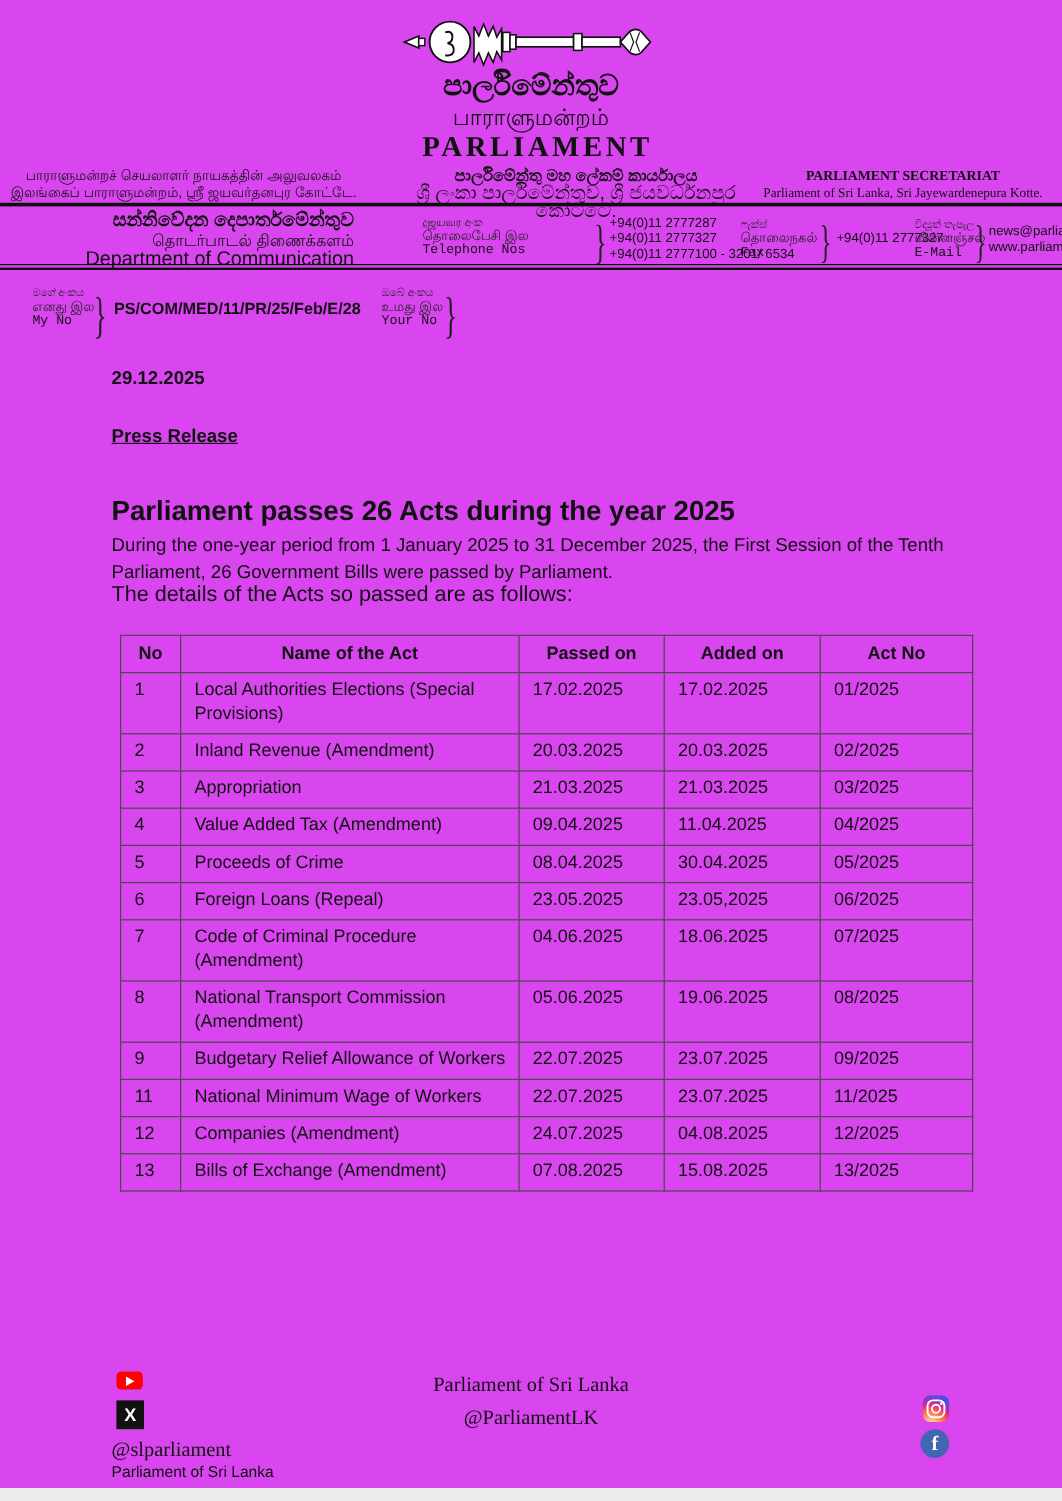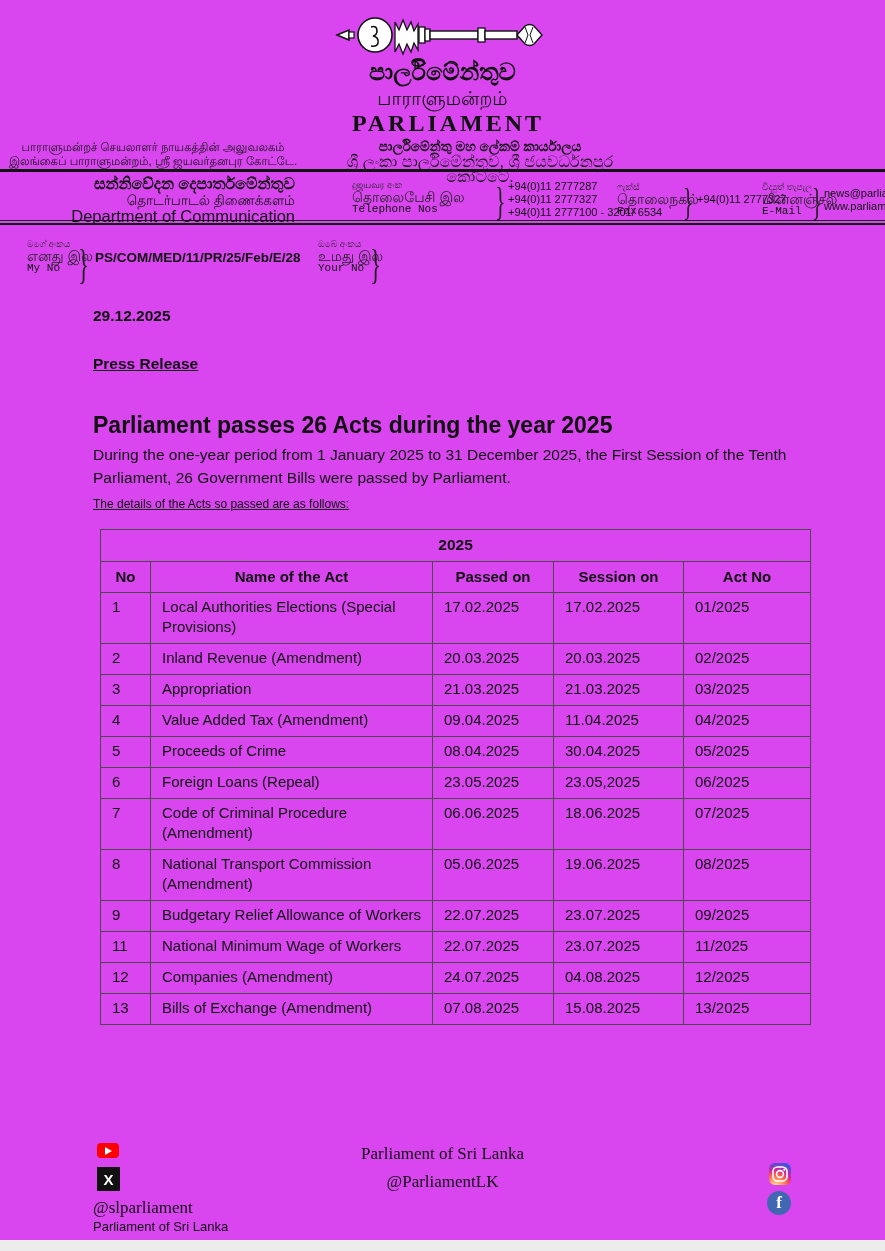--- a/index.html
+++ b/index.html
@@ -35,21 +35,21 @@
            border-top:1px solid #111; border-bottom:2.5px solid #111; }
 
   
   .dept { position:absolute; top:175px; left:55px; width:240px; text-align:right; }
   .dept .si { font-weight:bold; font-size:16px; line-height:18px; }
   .dept .ta { font-size:13.5px; line-height:15px; }
   .dept .en { font-size:16.5px; line-height:17px; }
 
   .lblstack { position:absolute; text-align:left; }
   .lblstack .si { font-size:9px;  line-height:12px; color:#222; }
-  .lblstack .ta { font-size:14px;  line-height:12px; color:#222; }
+  .lblstack .ta { font-size:11px;  line-height:12px; color:#222; }
   .lblstack .en { font-family:Liberation Mono, monospace; font-size:11px; line-height:13px; }
   .brace { position:absolute; font-family:"Liberation Serif", serif; font-weight:100;
            color:#222; transform:scaleX(.55); transform-origin:left center; }
   .vals  { position:absolute; font-size:11px; line-height:13px; }
 
   .tel-lbls   { top:179px; left:352px; }
   .tel-brace  { top:178px; left:495px; font-size:40px; }
   .tel-vals   { top:180px; left:508px; }
   .fax-lbls   { top:181px; left:617px; }
   .fax-brace  { top:180px; left:683px; font-size:38px; }
@@ -66,21 +66,21 @@
   .yourno-lbls  { top:238px; left:318px; }
   .yourno-brace { top:240px; left:370px; font-size:42px; }
 
   
   .doc-date   { position:absolute; top:307px; left:93px; font-size:15.5px; font-weight:bold; }
   .press-rel  { position:absolute; top:355px; left:93px; font-size:15.5px; font-weight:bold;
                 text-decoration:underline; }
   .doc-title  { position:absolute; top:412px; left:93px; font-size:23px; font-weight:bold; }
   .doc-p1     { position:absolute; top:443px; left:93px; width:745px;
                 font-size:15.5px; line-height:23px; }
-  .doc-p2     { position:absolute; top:497px; left:93px; font-size:12px;text-decoration:underline; }
+  .doc-p2     { position:absolute; top:485px; left:93px; font-size:18px; }
 
   
   .acts-table { position:absolute; top:529px; left:100px; width:710px;
                 border-collapse:collapse; table-layout:fixed; }
   .acts-table td, .acts-table th {
       border:1px solid #4a4a4a; font-size:15px; line-height:20px;
       padding:4px 10px 6px 11px; vertical-align:top; text-align:left;
       font-family:"Liberation Sans", sans-serif; color:#111;
   }
   .acts-table th { font-weight:bold; text-align:center; padding:5px 4px; }
@@ -136,20 +136,24 @@
   <div class="title-en">PARLIAMENT</div>
 
   <div class="tri-left">
     <div>பாராளுமன்றச் செயலாளர் நாயகத்தின் அலுவலகம்</div>
     <div>இலங்கைப் பாராளுமன்றம், ஸ்ரீ ஜயவர்தனபுர கோட்டே.</div>
   </div>
   <div class="tri-mid">
     <div class="l1">පාර්ලිමේන්තු මහ ලේකම් කාර්යාලය</div>
     <div class="l2">ශ්‍රී ලංකා පාර්ලිමේන්තුව, ශ්‍රී ජයවර්ධනපුර කෝට්ටේ.</div>
   </div>
+  <div class="tri-right">
+    <div class="l1">PARLIAMENT SECRETARIAT</div>
+    <div class="l2">Parliament of Sri Lanka, Sri Jayewardenepura Kotte.</div>
+  </div>
 
   <div class="rule1"></div>
 
   <div class="dept">
     <div class="si">සන්නිවේදන දෙපාර්තමේන්තුව</div>
     <div class="ta">தொடர்பாடல் திணைக்களம்</div>
     <div class="en">Department of Communication</div>
   </div>
 
   <div class="lblstack tel-lbls">
@@ -209,27 +213,24 @@
   <table class="acts-table">
     <colgroup>
       <col style="width:50px">
         <col style="width:282px">
         <col style="width:121px">
       <col style="width:130px">
         <col style="width:127px">
     </colgroup>
     <thead>
       <tr>
-        <td class="year-cell" colspan="5">2025</td>
-      </tr>
-      <tr>
         <th>No</th>
         <th>Name of the Act</th>
         <th>Passed on</th>
-        <th>Session on</th>
+        <th>Added on</th>
         <th>Act No</th>
       </tr>
     </thead>
     <tbody id="acts-tbody">
         <tr>
           <td>1</td>
           <td>Local Authorities Elections (Special Provisions)</td>
           <td>17.02.2025</td>
           <td>17.02.2025</td>
           <td>01/2025</td>
@@ -265,21 +266,21 @@
         <tr>
           <td>6</td>
           <td>Foreign Loans (Repeal)</td>
           <td>23.05.2025</td>
           <td>23.05,2025</td>
           <td>06/2025</td>
         </tr>
         <tr>
           <td>7</td>
           <td>Code of Criminal Procedure (Amendment)</td>
-          <td>06.06.2025</td>
+          <td>04.06.2025</td>
           <td>18.06.2025</td>
           <td>07/2025</td>
         </tr>
         <tr>
           <td>8</td>
           <td>National Transport Commission (Amendment)</td>
           <td>05.06.2025</td>
           <td>19.06.2025</td>
           <td>08/2025</td>
         </tr>

